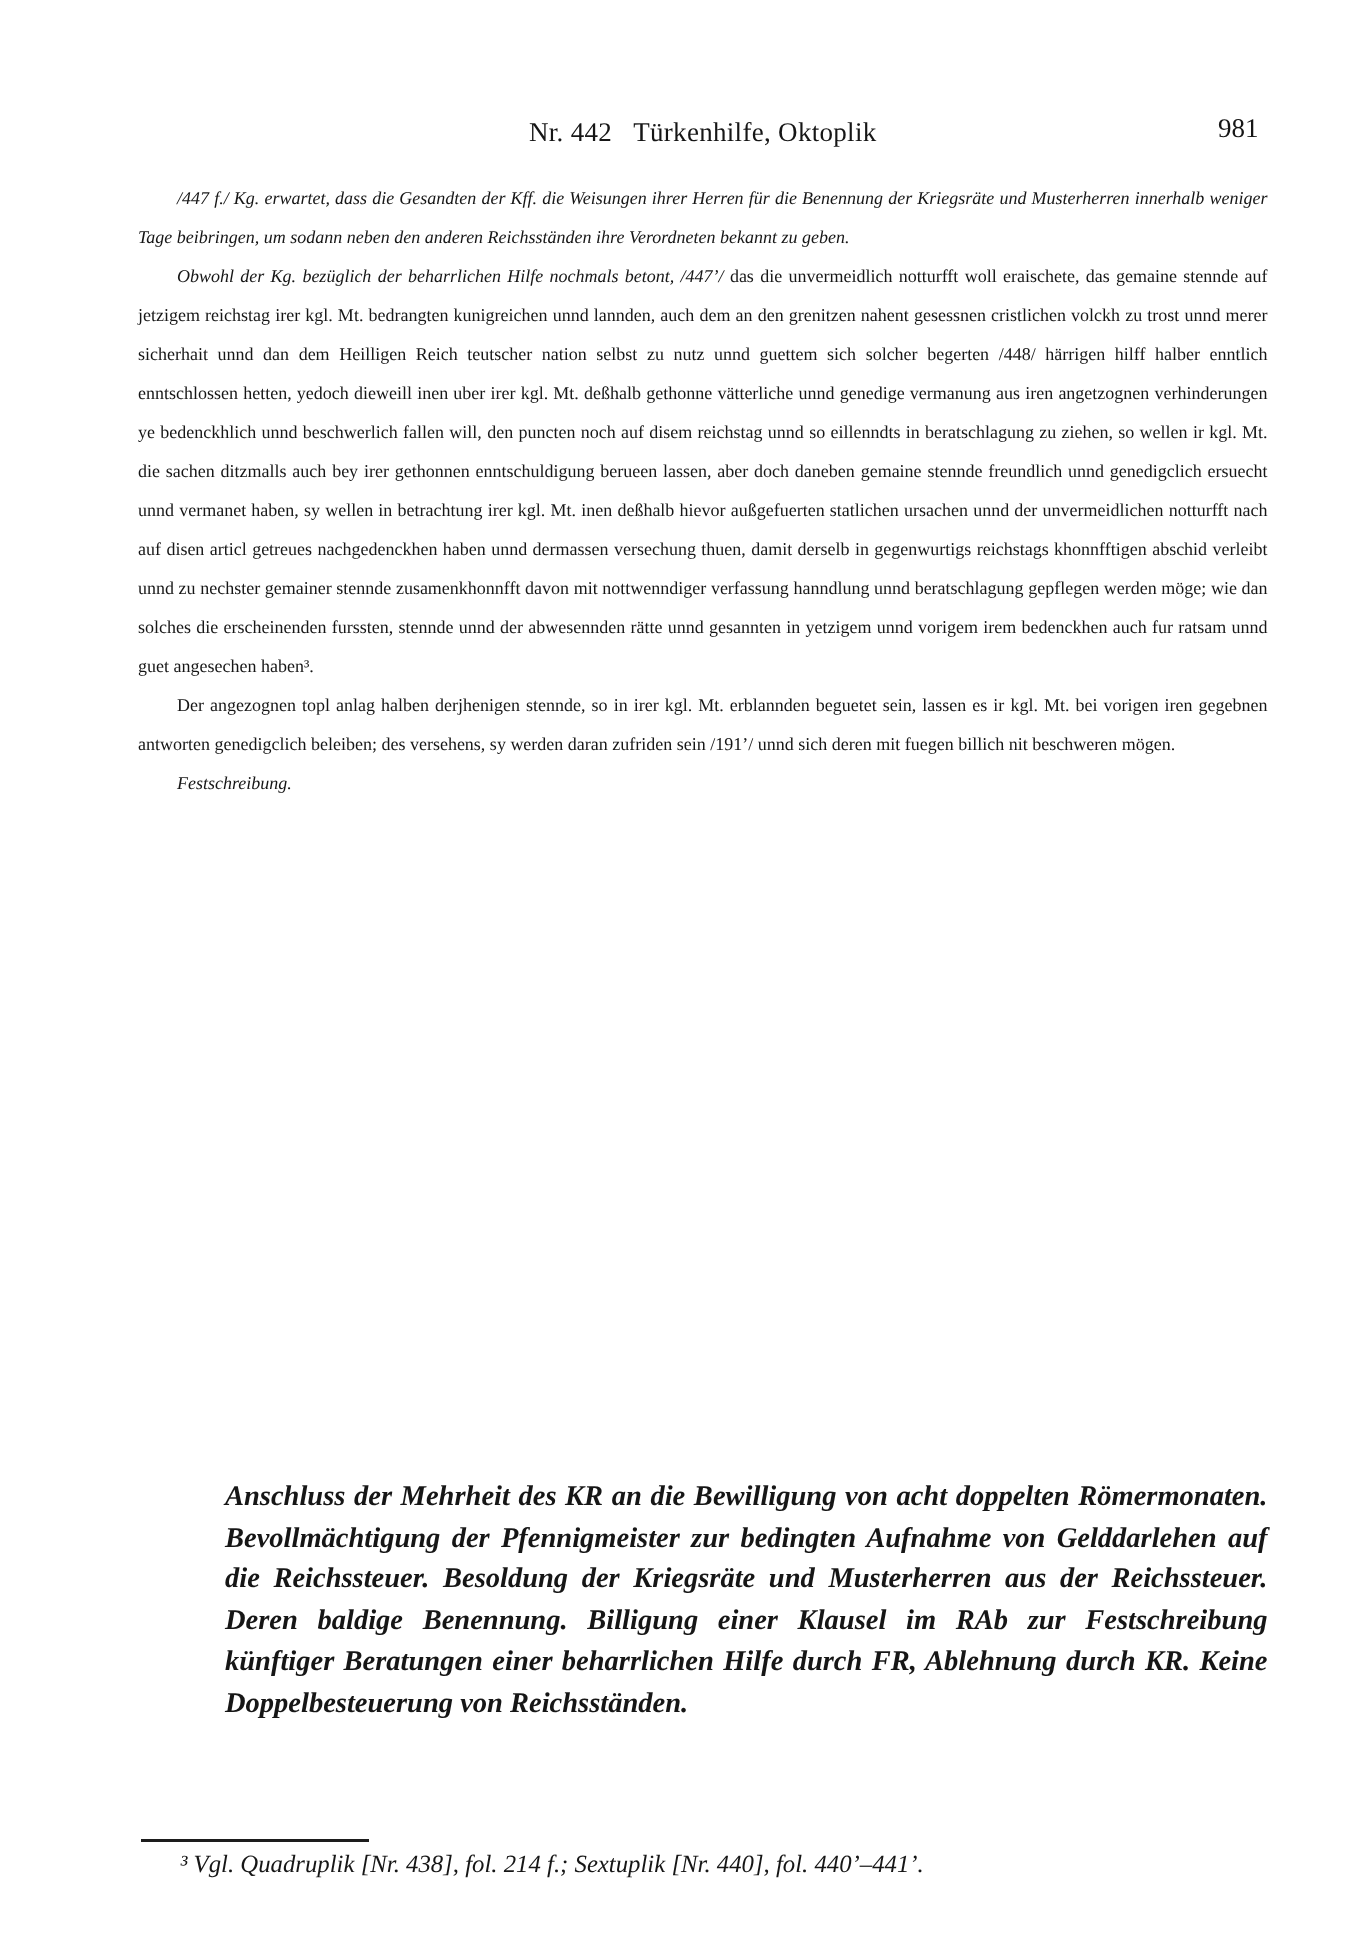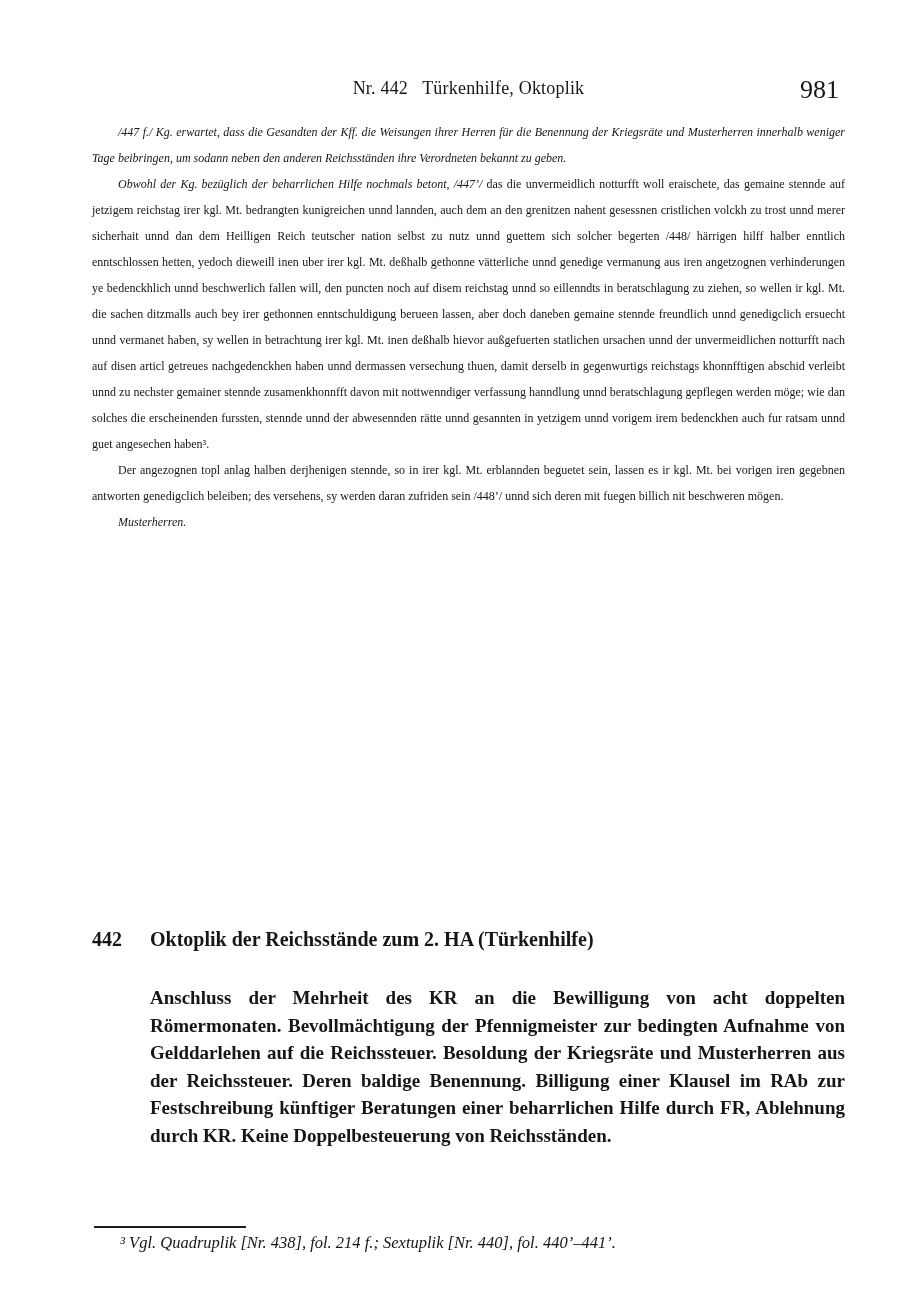--- a/index.html
+++ b/index.html
@@ -28,21 +28,21 @@
   .running-title {
     display: block;
     text-align: center;
     font-size: 18px;
     letter-spacing: 0.2px;
   }
   .page-number {
     position: absolute;
     right: 6px;
     top: -3px;
-    font-size: 26px;
+    font-size: 18px;
   }
   .body-text {
     position: absolute;
     top: 119px;
     left: 92px;
     width: 753px;
     font-size: 12px;
     line-height: 26px;
     text-align: justify;
   }
@@ -59,20 +59,21 @@
   }
   .section-number {
     display: inline-block;
     width: 58px;
   }
   .section-regest {
     position: absolute;
     top: 984px;
     left: 150px;
     width: 695px;
+    font-style: italic;
     font-weight: bold;
     font-size: 19px;
     line-height: 27.5px;
     text-align: justify;
   }
   .footnote-area {
     position: absolute;
     top: 1226px;
     left: 92px;
     width: 753px;
@@ -99,27 +100,24 @@
   <div class="header">
     <span class="running-title">Nr. 442&nbsp;&nbsp;&nbsp;Türkenhilfe, Oktoplik</span>
     <span class="page-number">981</span>
   </div>
 
   <div class="body-text">
     <p class="it indent">/447 f./ Kg. erwartet, dass die Gesandten der Kff. die Weisungen ihrer Herren für die Benennung der Kriegsräte und Musterherren innerhalb weniger Tage beibringen, um sodann neben den anderen Reichsständen ihre Verordneten bekannt zu geben.</p>
     <p class="indent">
       <span class="it">Obwohl der Kg. bezüglich der beharrlichen Hilfe nochmals betont, /447’/</span><span> das die unvermeidlich notturfft woll eraischete, das gemaine stennde auf jetzigem reichstag irer kgl. Mt. bedrangten kunigreichen unnd lannden, auch dem an den grenitzen nahent gesessnen cristlichen volckh zu trost unnd merer sicherhait unnd dan dem Heilligen Reich teutscher nation selbst zu nutz unnd guettem sich solcher begerten /448/ härrigen hilff halber enntlich enntschlossen hetten, yedoch dieweill inen uber irer kgl. Mt. deßhalb gethonne vätterliche unnd genedige vermanung aus iren angetzognen verhinderungen ye bedenckhlich unnd beschwerlich fallen will, den puncten noch auf disem reichstag unnd so eillenndts in beratschlagung zu ziehen, so wellen ir kgl. Mt. die sachen ditzmalls auch bey irer gethonnen enntschuldigung berueen lassen, aber doch daneben gemaine stennde freundlich unnd genedigclich ersuecht unnd vermanet haben, sy wellen in betrachtung irer kgl. Mt. inen deßhalb hievor außgefuerten statlichen ursachen unnd der unvermeidlichen notturfft nach auf disen articl getreues nachgedenckhen haben unnd dermassen versechung thuen, damit derselb in gegenwurtigs reichstags khonnfftigen abschid verleibt unnd zu nechster gemainer stennde zusamenkhonnfft davon mit nottwenndiger verfassung hanndlung unnd beratschlagung gepflegen werden möge; wie dan solches die erscheinenden furssten, stennde unnd der abwesennden rätte unnd gesannten in yetzigem unnd vorigem irem bedenckhen auch fur ratsam unnd guet angesechen haben³.</span>
     </p>
-    <p class="indent">Der angezognen topl anlag halben derjhenigen stennde, so in irer kgl. Mt. erblannden beguetet sein, lassen es ir kgl. Mt. bei vorigen iren gegebnen antworten genedigclich beleiben; des versehens, sy werden daran zufriden sein /448’/ unnd sich deren mit fuegen billich nit beschweren mögen.</p>
-    <p class="it indent">Musterherren.</p>
+    <p class="indent">Der angezognen topl anlag halben derjhenigen stennde, so in irer kgl. Mt. erblannden beguetet sein, lassen es ir kgl. Mt. bei vorigen iren gegebnen antworten genedigclich beleiben; des versehens, sy werden daran zufriden sein /191’/ unnd sich deren mit fuegen billich nit beschweren mögen.</p>
+    <p class="it indent">Festschreibung.</p>
   </div>
 
-  <div class="section-heading">
-    <span class="section-number">442</span><span class="section-title">Oktoplik der Reichsstände zum 2. HA (Türkenhilfe)</span>
-  </div>
 
   <p class="section-regest">Anschluss der Mehrheit des KR an die Bewilligung von acht doppelten Römermonaten. Bevollmächtigung der Pfennigmeister zur bedingten Aufnahme von Gelddarlehen auf die Reichssteuer. Besoldung der Kriegsräte und Musterherren aus der Reichssteuer. Deren baldige Benennung. Billigung einer Klausel im RAb zur Festschreibung künftiger Beratungen einer beharrlichen Hilfe durch FR, Ablehnung durch KR. Keine Doppelbesteuerung von Reichsständen.</p>
 
   <div class="footnote-area">
     <div class="footnote-rule"></div>
     <p class="footnote">³ Vgl. Quadruplik [Nr. 438], fol. 214 f.; Sextuplik [Nr. 440], fol. 440’–441’.</p>
   </div>
 
 </div>
 

